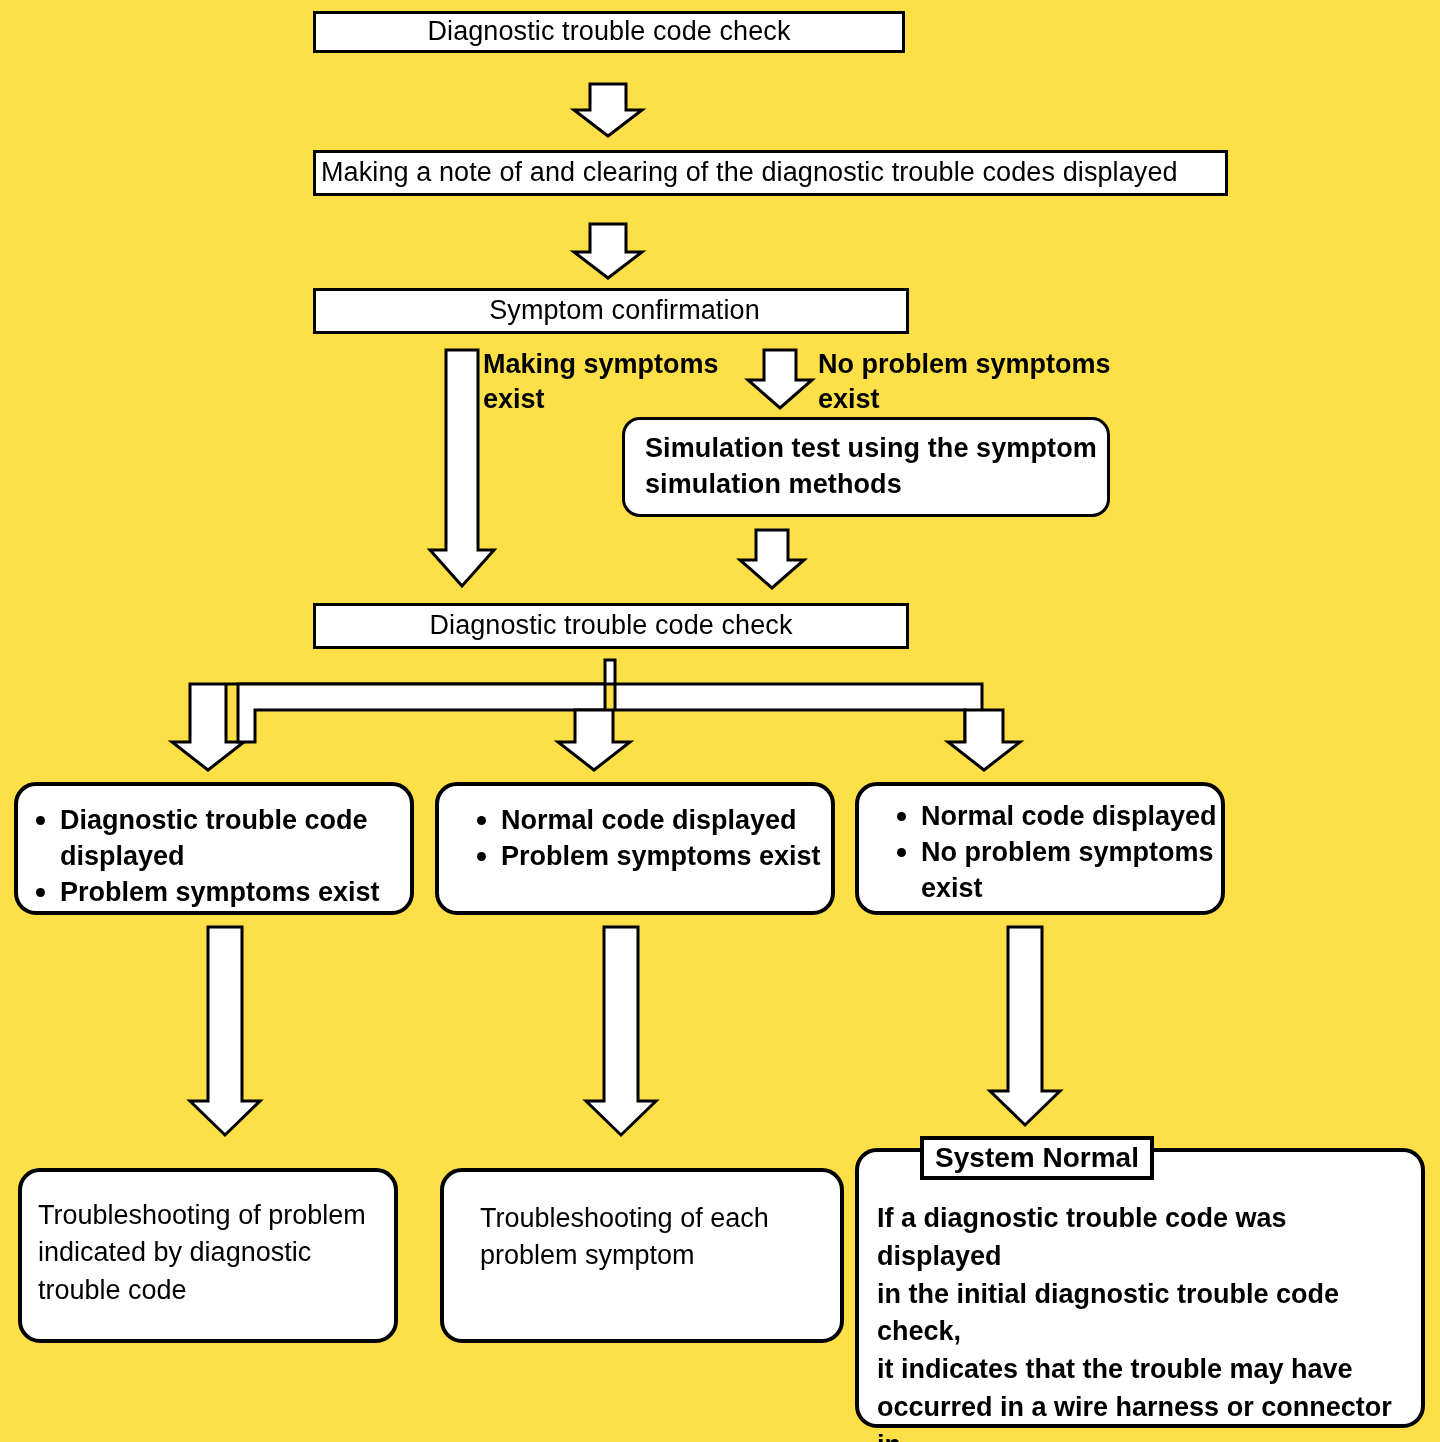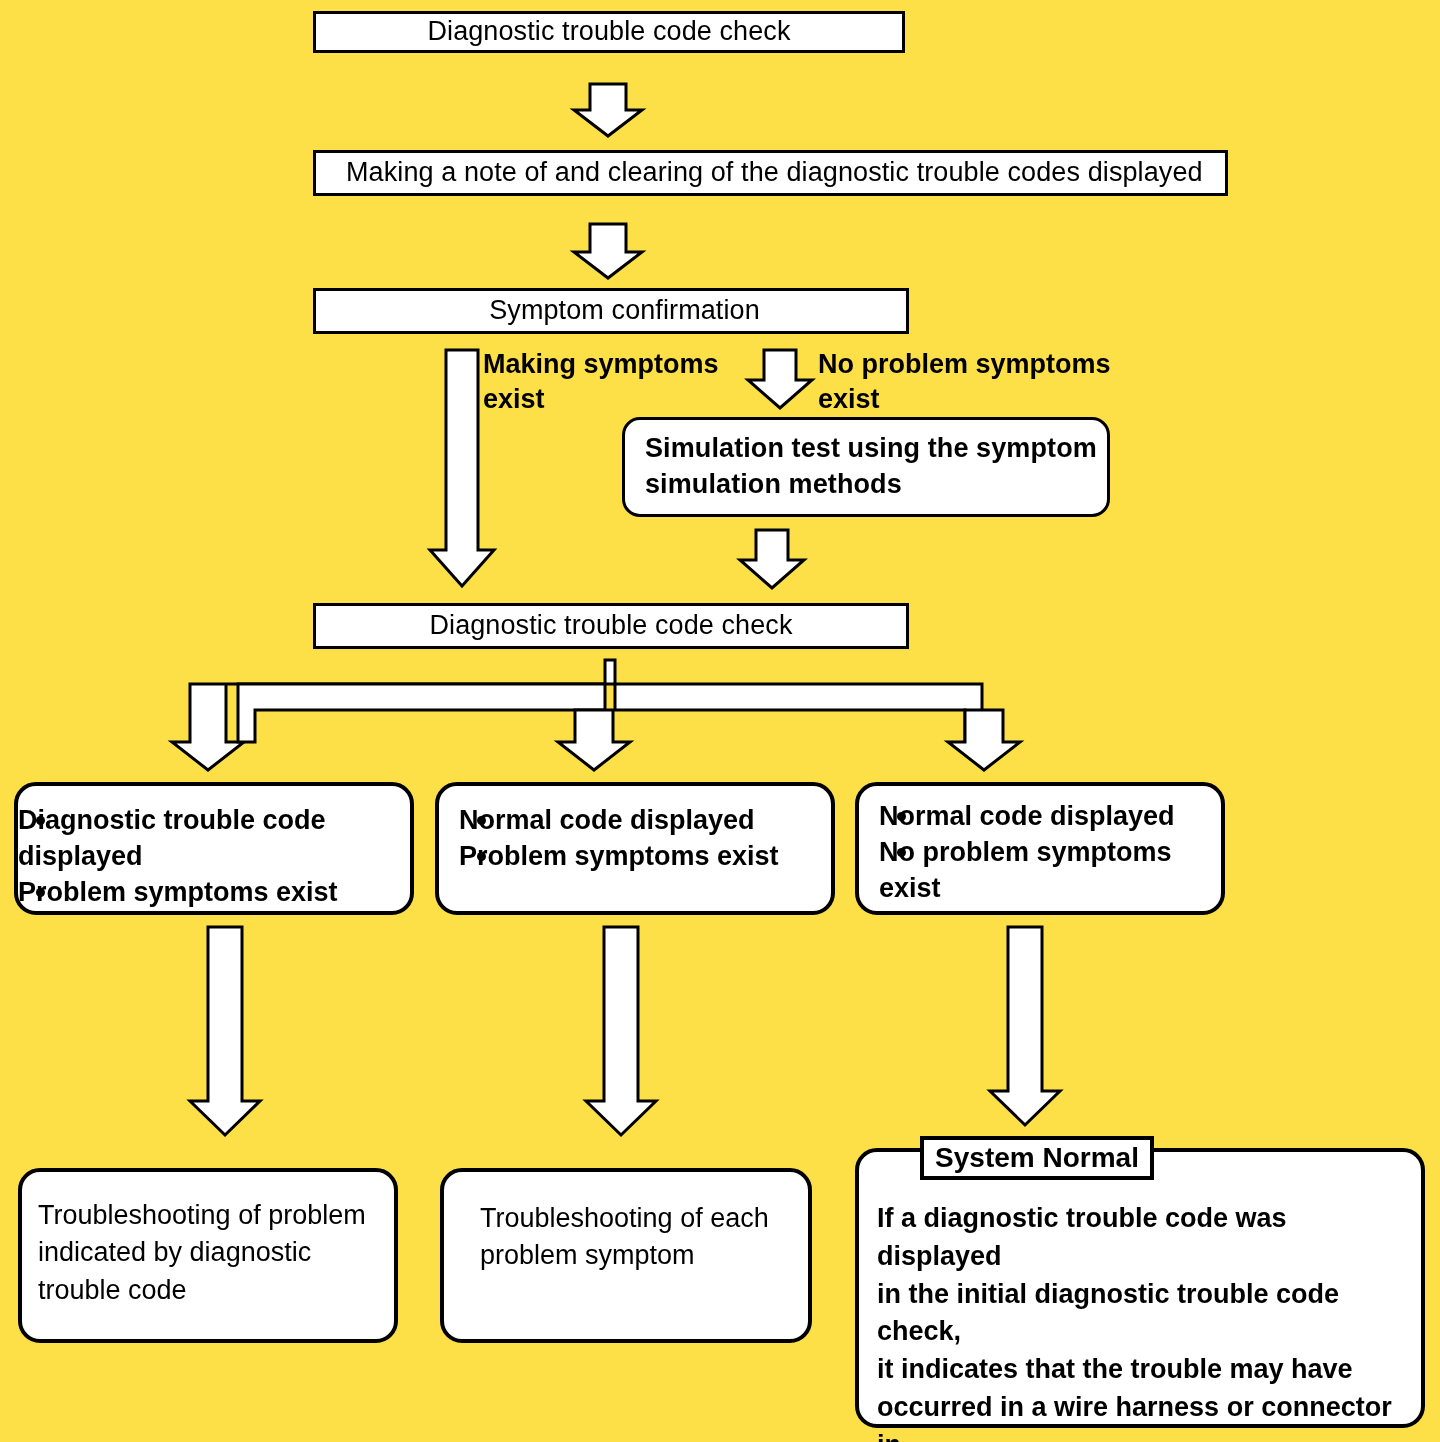--- a/index.html
+++ b/index.html
@@ -39,20 +39,21 @@
     border-radius: 22px;
     background: #fff;
   }
   ul.bullets {
     list-style: none;
     margin: 0;
     padding: 0;
   }
   ul.bullets li {
     position: relative;
+    padding-left: 42px;
     font-size: 27px;
     font-weight: bold;
     line-height: 1.33;
     white-space: pre-line;
   }
   ul.bullets li::before {
     content: "";
     position: absolute;
     left: 18px;
     top: 13px;
@@ -106,21 +107,21 @@
 <div id="canvas">
 
   <div class="box center" style="left:313px; top:11px; width:592px; height:42px;">
     <span class="box-text">Diagnostic trouble code check</span>
   </div>
 
   <svg class="arrow" style="left:570px; top:82px;" width="80" height="56" viewBox="0 0 80 56">
     <polygon points="14,2 50,2 50,28 66,28 32,54 -2,28 14,28" transform="translate(6,0)"></polygon>
   </svg>
 
-  <div class="box" style="left:313px; top:150px; width:915px; height:46px; padding-left:30px;">
+  <div class="box" style="left:313px; top:150px; width:915px; height:46px; padding-left:5px;">
     <span class="box-text">Making a note of and clearing of the diagnostic trouble codes displayed</span>
   </div>
 
   <svg class="arrow" style="left:570px; top:222px;" width="80" height="58" viewBox="0 0 80 58">
     <polygon points="20,2 56,2 56,30 72,30 38,56 4,30 20,30"></polygon>
   </svg>
 
   <div class="box center" style="left:313px; top:288px; width:596px; height:46px;padding-left:27px;">
     <span class="box-text">Symptom confirmation</span>
   </div>
@@ -204,21 +205,21 @@
   <svg class="arrow" style="left:990px; top:925px;" width="90" height="202" viewBox="0 0 90 202">
     <polygon points="12,2 46,2 46,166 64,166 29,200 -6,166 12,166" transform="translate(6,0)"></polygon>
   </svg>
 
   <div class="rbox" style="left:18px; top:1168px; width:380px; height:175px;">
     <div class="plain-text" style="left:16px; top:25px; right:28px; position:absolute;">Troubleshooting of problem
 indicated by diagnostic
 trouble code</div>
   </div>
 
-  <div class="rbox" style="left:440px; top:1168px; width:372px; height:175px;">
+  <div class="rbox" style="left:440px; top:1168px; width:404px; height:175px;">
     <div class="plain-text" style="left:36px; top:28px; right:10px; position:absolute;">Troubleshooting of each
 problem symptom</div>
   </div>
 
   <div class="rbox" style="left:855px; top:1148px; width:570px; height:280px;">
     <div class="note-text" style="left:18px; top:48px; right:10px; position:absolute;">If a diagnostic trouble code was displayed
 in the initial diagnostic trouble code check,
 it indicates that the trouble may have
 occurred in a wire harness or connector in
 that circuit in the past. Therefore, check the

